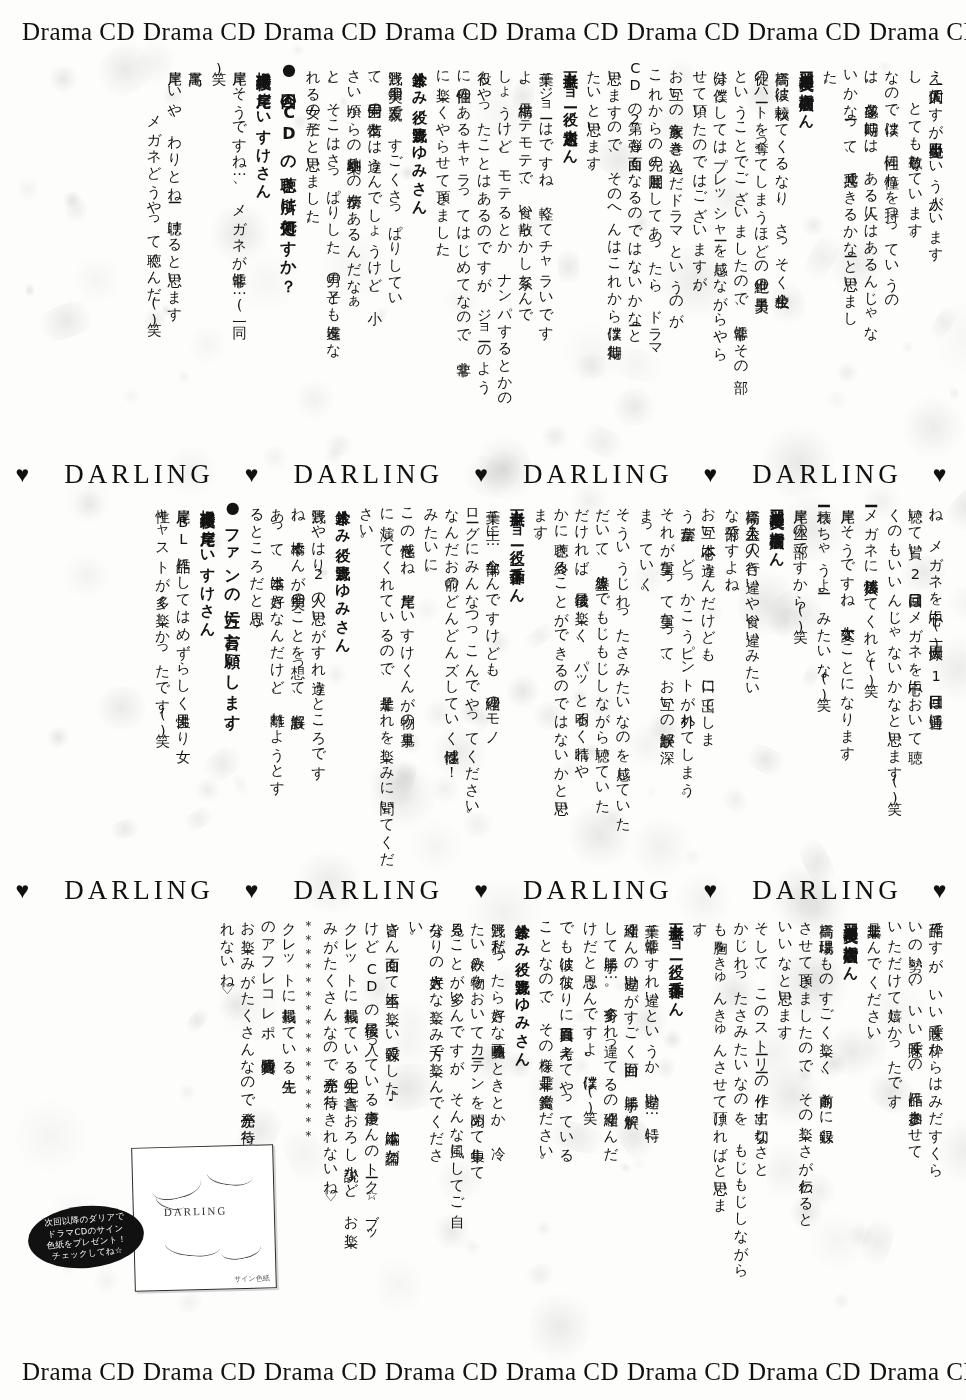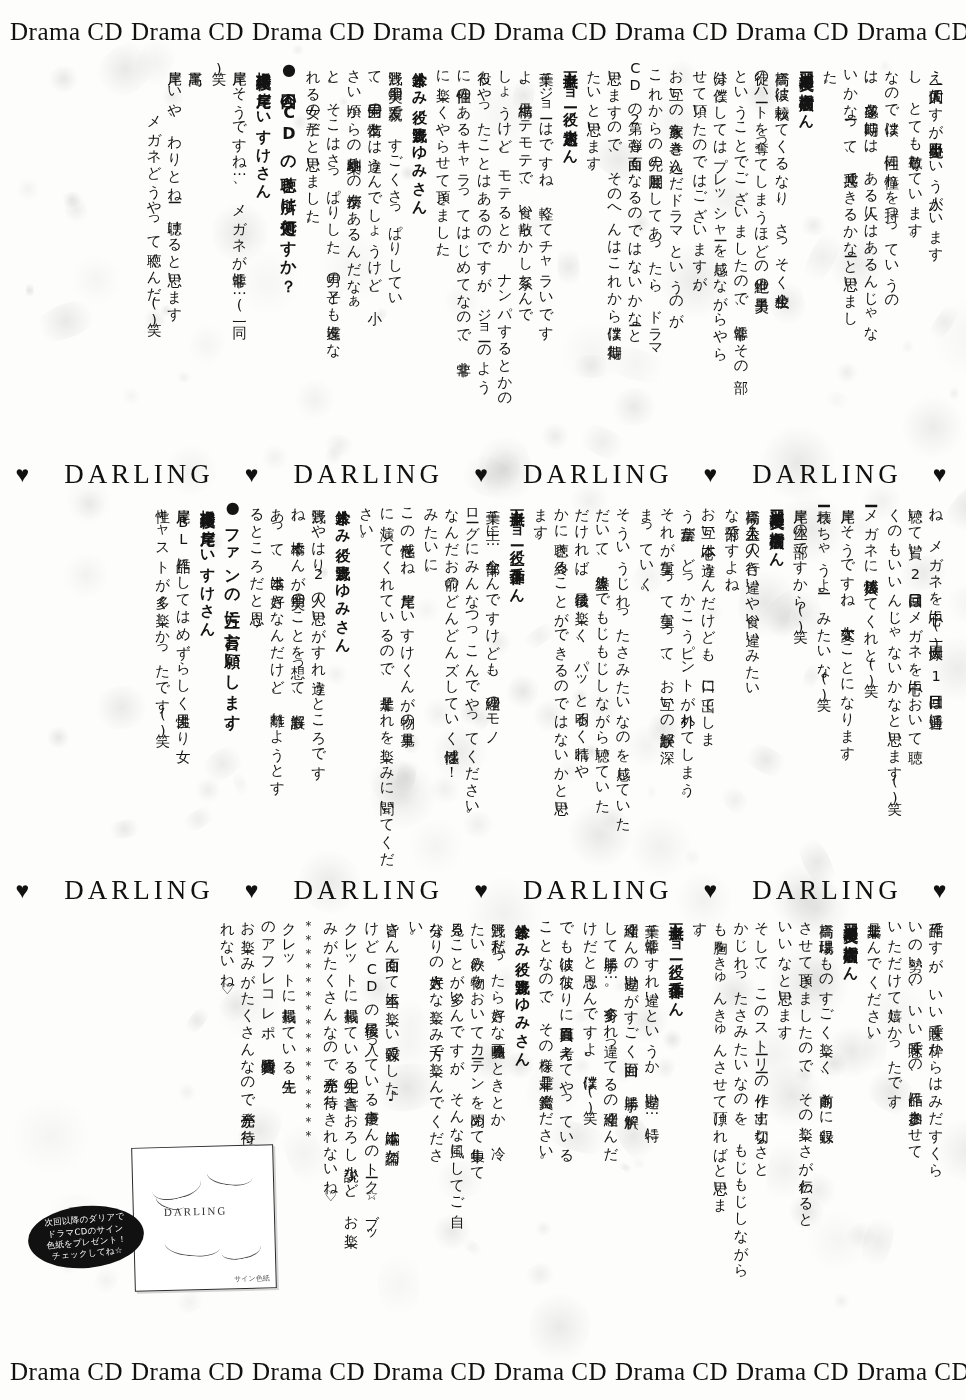--- a/index.html
+++ b/index.html
@@ -29,21 +29,21 @@
 
   
   .runhead {
     position: absolute;
     left: 0;
     width: 966px;
     height: 40px;
     display: flex;
     align-items: center;
     justify-content: space-between;
-    padding: 0 6px;
+    padding: 0 18px;
     box-sizing: border-box;
     font-family: "Liberation Serif", serif;
     font-size: 25px;
     letter-spacing: 0.5px;
     color: #111;
     white-space: nowrap;
     overflow: hidden;
   }
   .runhead.top { top: 12px; }
   .runhead.bottom { bottom: 8px; }

